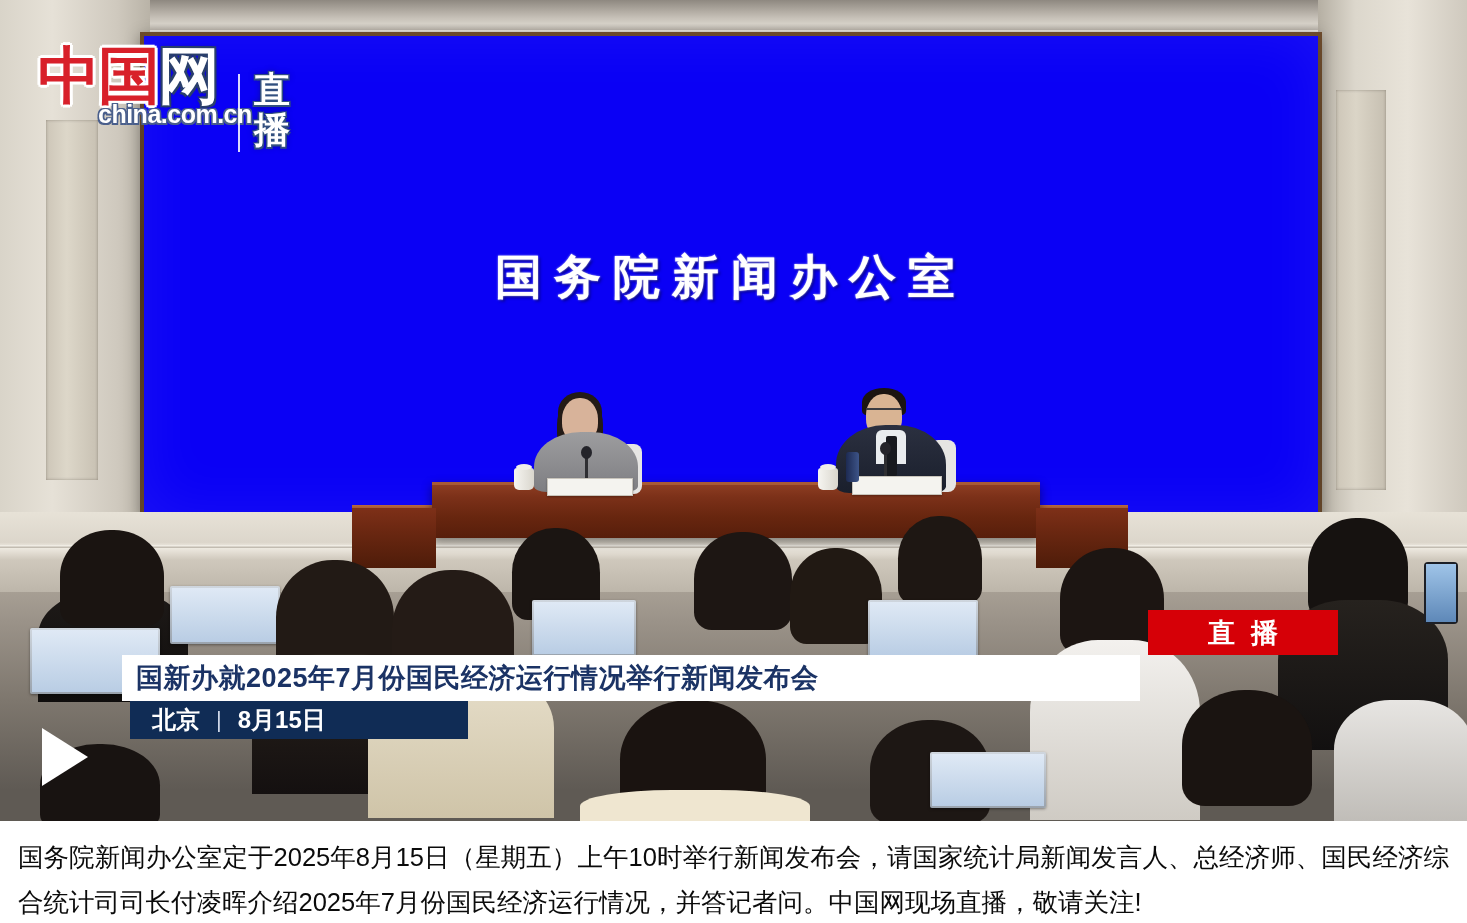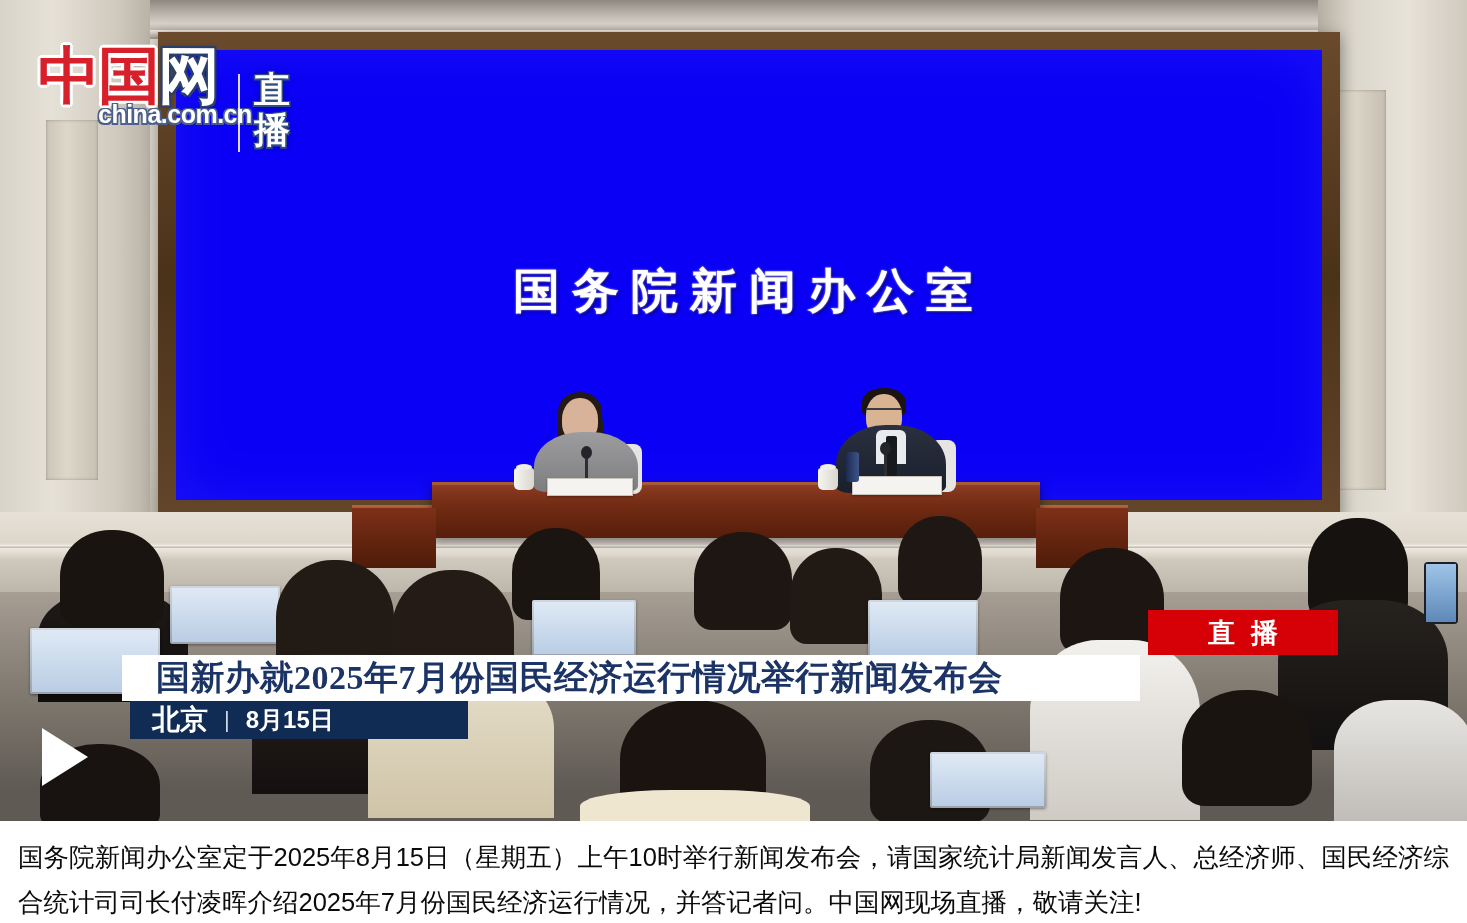--- a/index.html
+++ b/index.html
@@ -54,23 +54,23 @@
     position:absolute; left:0; top:512px; width:1467px; height:80px;
     background:linear-gradient(180deg,#e7e2d7 0%,#dcd6cb 38%,#f0ece3 44%,#cfc8bc 60%,#bdb6aa 100%);
   }
   .dado-line{
     position:absolute; left:0; top:545px; width:1467px; height:3px;
     background:linear-gradient(180deg,#fbf8f1,#b7b0a4);
   }
 
   
   .screen-frame{
-    position:absolute; left:158px; top:32px; width:1182px; height:486px;
+    position:absolute; left:140px; top:32px; width:1182px; height:486px;
     background:linear-gradient(180deg,#6b4a2c,#4a3219 50%,#63452a);
-    padding:18px;
+    padding:4px;
     box-shadow:0 4px 14px rgba(0,0,0,.35);
   }
   .screen{
     position:relative; width:100%; height:100%;
     background:#0a00f5;
     box-shadow: inset 0 0 60px rgba(255,255,255,.07);
   }
   .screen-cn{
     position:absolute; left:0; right:0; top:210px;
     text-align:center;
@@ -188,29 +188,29 @@
     text-shadow:-1.5px -1.5px 0 #33507f,1.5px -1.5px 0 #33507f,-1.5px 1.5px 0 #33507f,1.5px 1.5px 0 #33507f, 0 0 6px rgba(10,25,60,.7);
   }
 
   
   .lt-title{
     position:absolute; left:122px; top:655px; width:1018px; height:46px;
     background:#ffffff;
     display:flex; align-items:center;
   }
   .lt-title span{
-    margin-left:34px;
-    font-size:34px; font-weight:700; color:#1b3365; letter-spacing:.5px;font-family:Liberation Serif, serif;
+    margin-left:14px;
+    font-size:27px; font-weight:700; color:#1b3365; letter-spacing:.5px;
   }
   .lt-sub{
     position:absolute; left:130px; top:701px; width:338px; height:38px;
     background:#102c55;
     display:flex; align-items:center;
   }
-  .lt-sub .city{ margin-left:22px; font-size:28px; font-weight:700; color:#ffffff; }
+  .lt-sub .city{ margin-left:22px; font-size:24px; font-weight:700; color:#ffffff; }
   .lt-sub .bar{ margin:0 16px; font-size:22px; color:#cfd8e8; font-weight:400; }
   .lt-sub .date{ font-size:24px; font-weight:700; color:#ffffff; }
 
   
   .rb-red{
     position:absolute; left:1148px; top:610px; width:190px; height:45px;
     background:#d60007;
     display:flex; align-items:center; justify-content:center;
   }
   .rb-red span{

